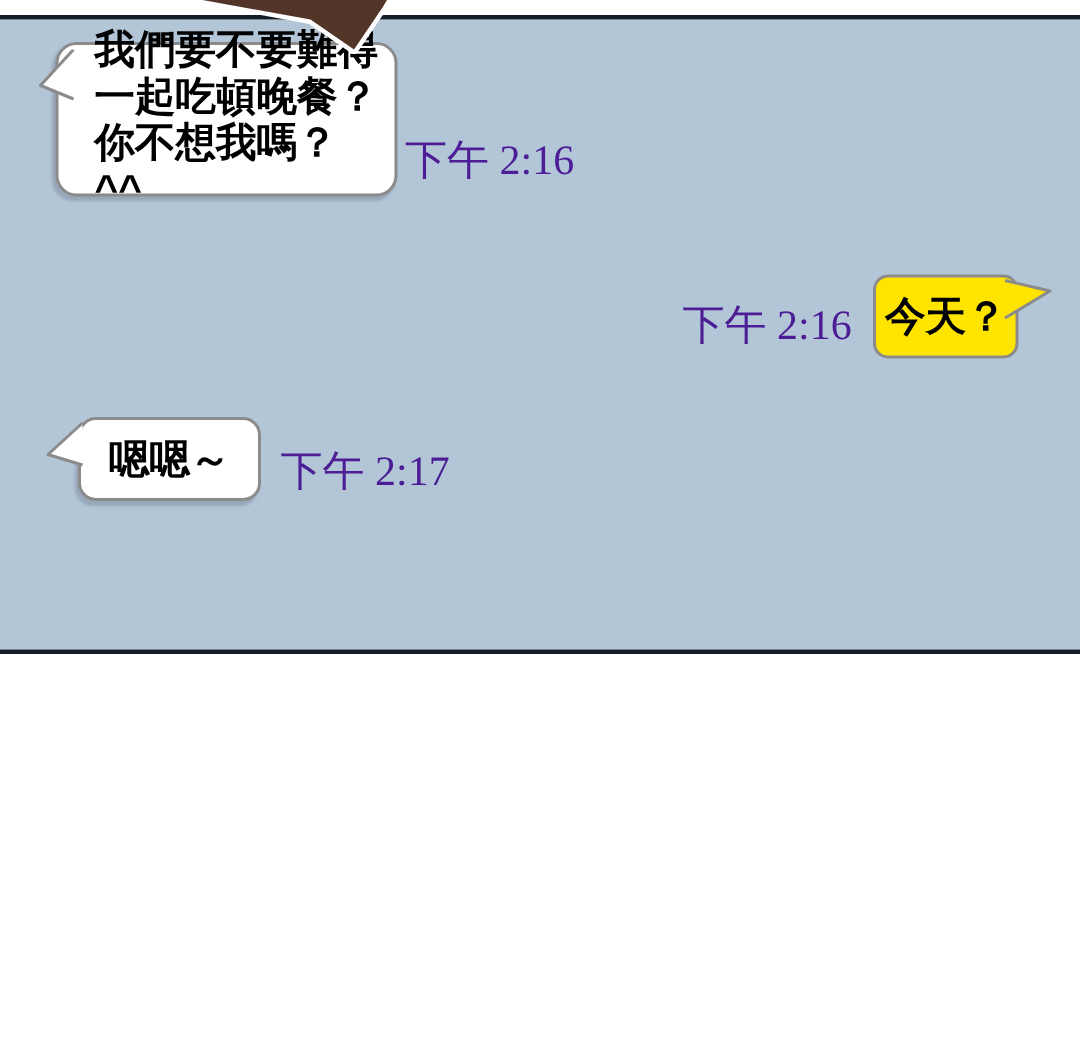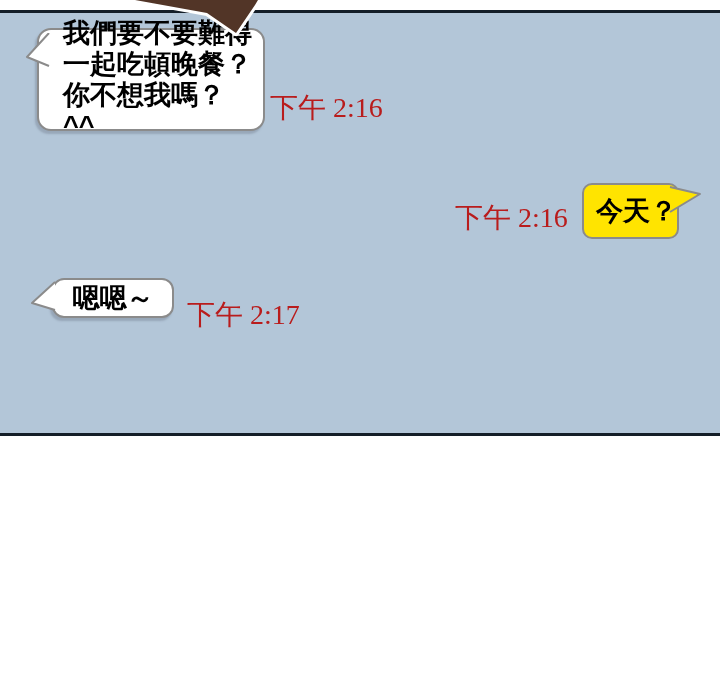--- a/index.html
+++ b/index.html
@@ -27,32 +27,32 @@
     font-size:27px;font-weight:600;line-height:31px;
     box-shadow:-2px 3px 2px rgba(100,110,125,0.35);
   }
   .bubble .txt{white-space:pre-line;}
   .bubble-1{
     left:37px;top:28px;width:228px;height:103px;border-radius:14px;
     padding:0 10px 0 24px;
   }
   .bubble-2{
     left:582px;top:183px;width:97px;height:56px;border-radius:10px;
-    background:#ffe400;justify-content:flex-end;box-shadow:none;
+    background:#ffe400;justify-content:center;box-shadow:none;
   }
   .bubble-3{
-    left:52px;top:278px;width:122px;height:40px;border-radius:12px;
+    left:52px;top:278px;width:122px;height:56px;border-radius:12px;
     justify-content:center;
   }
   .tail{position:absolute;z-index:4;}
   .tail-1{left:24px;top:33px;width:26px;height:36px;}
   .tail-2{left:668px;top:182px;width:36px;height:34px;}
   .tail-3{left:29px;top:280px;width:27px;height:32px;}
   .time{
-    position:absolute;z-index:2;color:#b91c1c;
+    position:absolute;z-index:2;color:#4c1d95;
     font-family:"Liberation Serif","DejaVu Serif",serif;
     font-size:28px;line-height:30px;
   }
   .time-1{left:270px;top:93px;}
   .time-2{left:455px;top:203px;}
   .time-3{left:187px;top:300px;font-family:Liberation Serif, serif;}
 </style>
 </head>
 <body>
 

